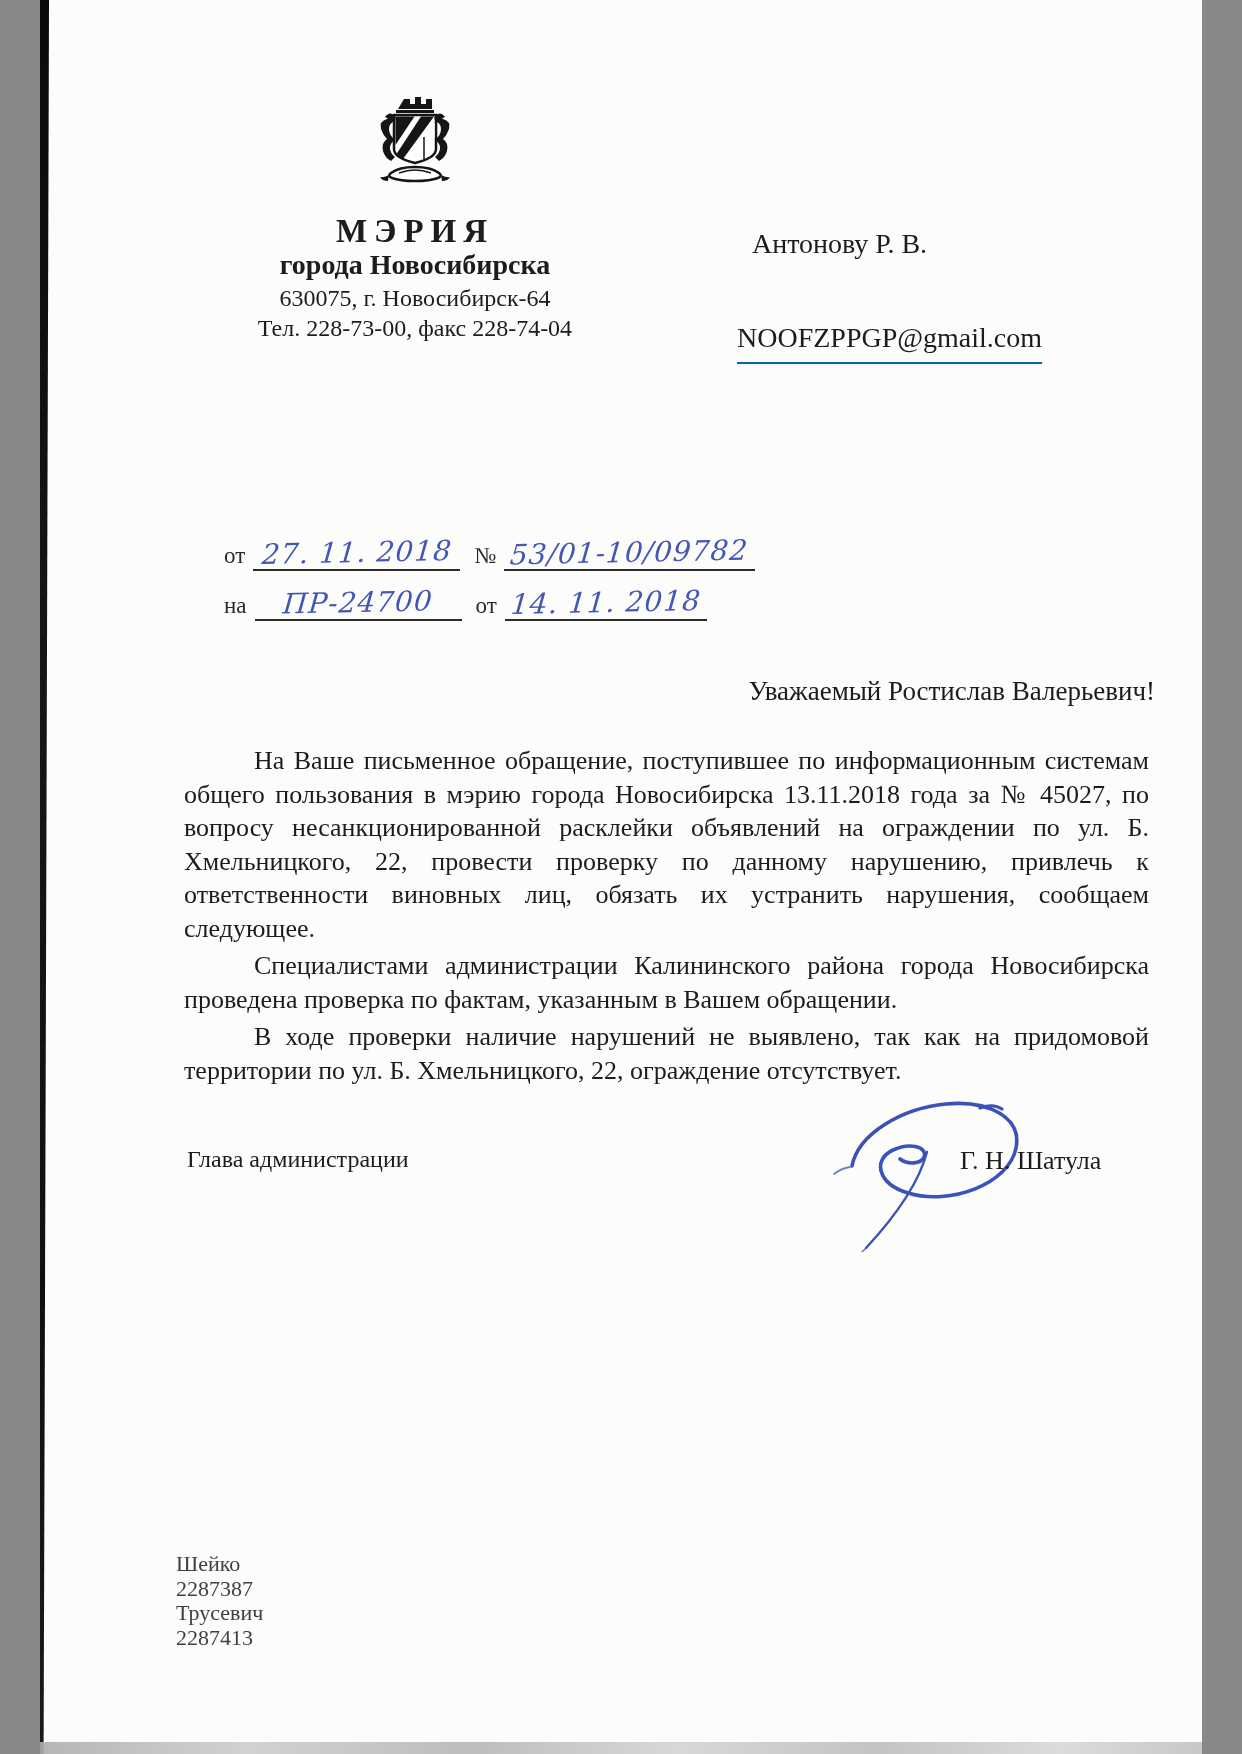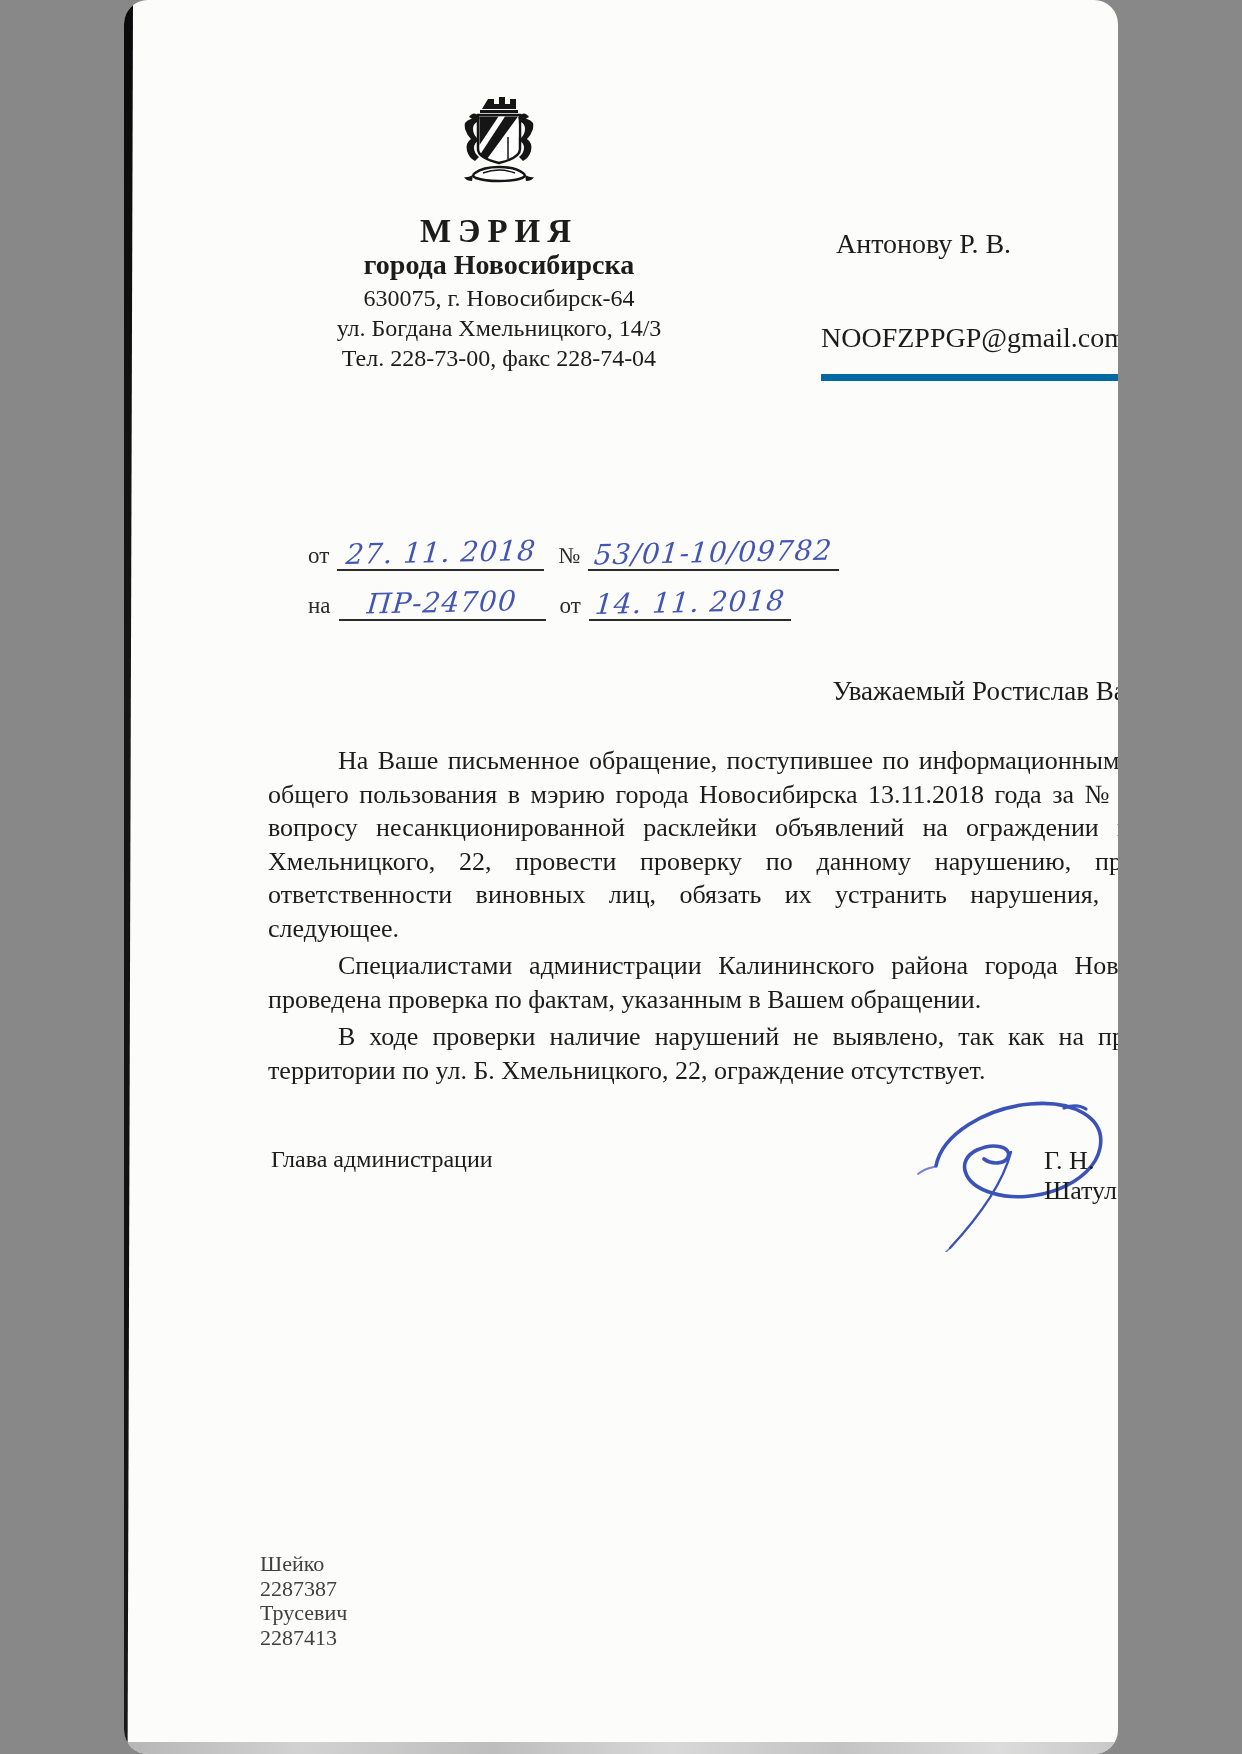--- a/index.html
+++ b/index.html
@@ -1,24 +1,23 @@
 <!DOCTYPE html>
 <html><head>
 <meta charset="utf-8">
 <style>
   html,body{margin:0;padding:0;background:#888;}
   .page{
     position:relative;
-    width:994px;height:1754px;
+    width:1162px;height:1754px;
     margin:0 auto;
     background:#fcfcfa;
     font-family:"Liberation Serif","DejaVu Serif",serif;
     color:#1c1c1c;
     overflow:hidden;
-    border-radius:24px;
   }
   
   .scan-edge-left{
     position:absolute;left:0;top:0;width:9px;height:100%;
     background:linear-gradient(180deg,#0a0a0a 0%,#161616 40%,#101010 75%,#1a1a1a 100%);
     clip-path:polygon(0 0,100% 0,40% 100%,0 100%);
   }
   .scan-edge-bottom{
     position:absolute;left:0;bottom:0;width:100%;height:12px;
     background:linear-gradient(90deg,#aeaeae,#cdcdcd 18%,#b6b6b6 37%,#d4d4d4 55%,#bdbdbd 72%,#d8d8d8 88%,#c2c2c2);
@@ -53,21 +52,21 @@
     font-size:28px;
     letter-spacing:1px;
     display:inline-block;
     transform:rotate(-1.2deg) skewX(-6deg);
     white-space:nowrap;
   }
   
   .recipient-name{position:absolute;left:712px;top:228px;font-size:28px;}
   .recipient-email{
     position:absolute;left:697px;top:322px;font-size:28px;
-    border-bottom:7px solid #0369a1;padding-bottom:20px;
+    border-bottom:2px solid #0369a1;padding-bottom:8px;
   }
   
   .salutation{
     position:absolute;left:140px;top:676px;width:975px;
     text-align:right;font-size:27px;
   }
   .body-text{position:absolute;left:140px;top:740px;width:973px;}
   .body-text p{
     margin:4px;font-size:26px;line-height:33.5px;
     text-align:justify;text-indent:70px;
@@ -110,21 +109,20 @@
 
       <path d="M54 74 q-16 0 -24 6 q-4 3 1 5 q8 3 23 3 q15 0 23 -3 q5 -2 1 -5 q-8 -6 -24 -6 z" fill="#fff" stroke="#151515" stroke-width="2.5"></path>
       <path d="M38 80 q8 -3 16 -3 q8 0 16 3" fill="none" stroke="#151515" stroke-width="1.5"></path>
       <path d="M28 82 q-6 3 -9 2 q2 4 8 4 z" fill="#151515"></path>
       <path d="M80 82 q6 3 9 2 q-2 4 -8 4 z" fill="#151515"></path>
     </svg>
     <div class="org1">МЭРИЯ</div>
     <div class="org2">города Новосибирска</div>
     <div class="addr">
       <div>630075, г. Новосибирск-64</div>
-      <div>ул. Богдана Хмельницкого, 14/3</div>
       <div>Тел. 228-73-00, факс 228-74-04</div>
     </div>
   </div>
 
   <div class="ref-row" style="top:536px;">
     <span class="lbl">от</span>
     <span class="blank" style="min-width:195px;">
       <span class="hand">27. 11. 2018</span>
     </span>
     <span class="lbl2">№</span>

